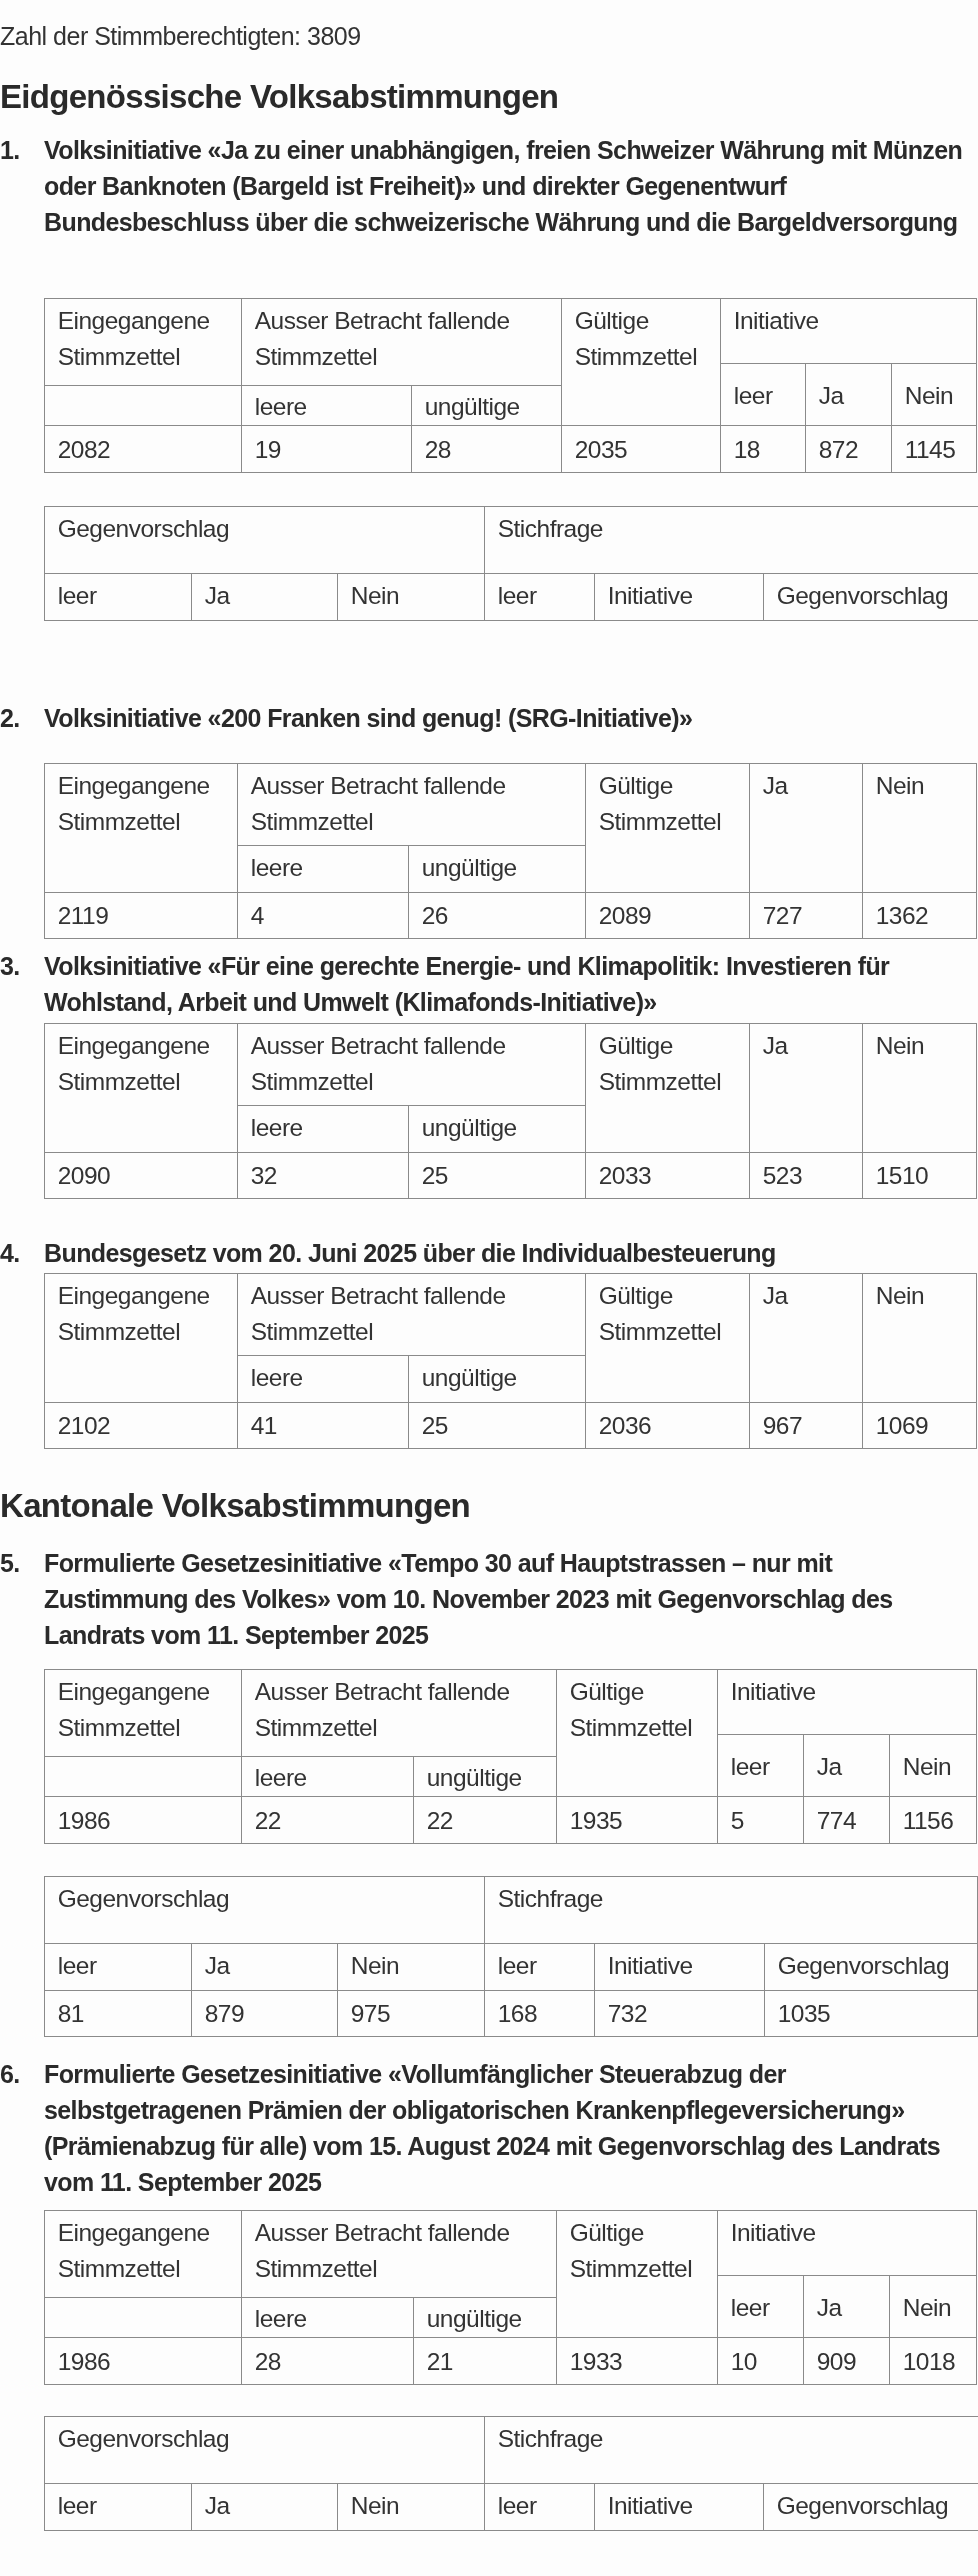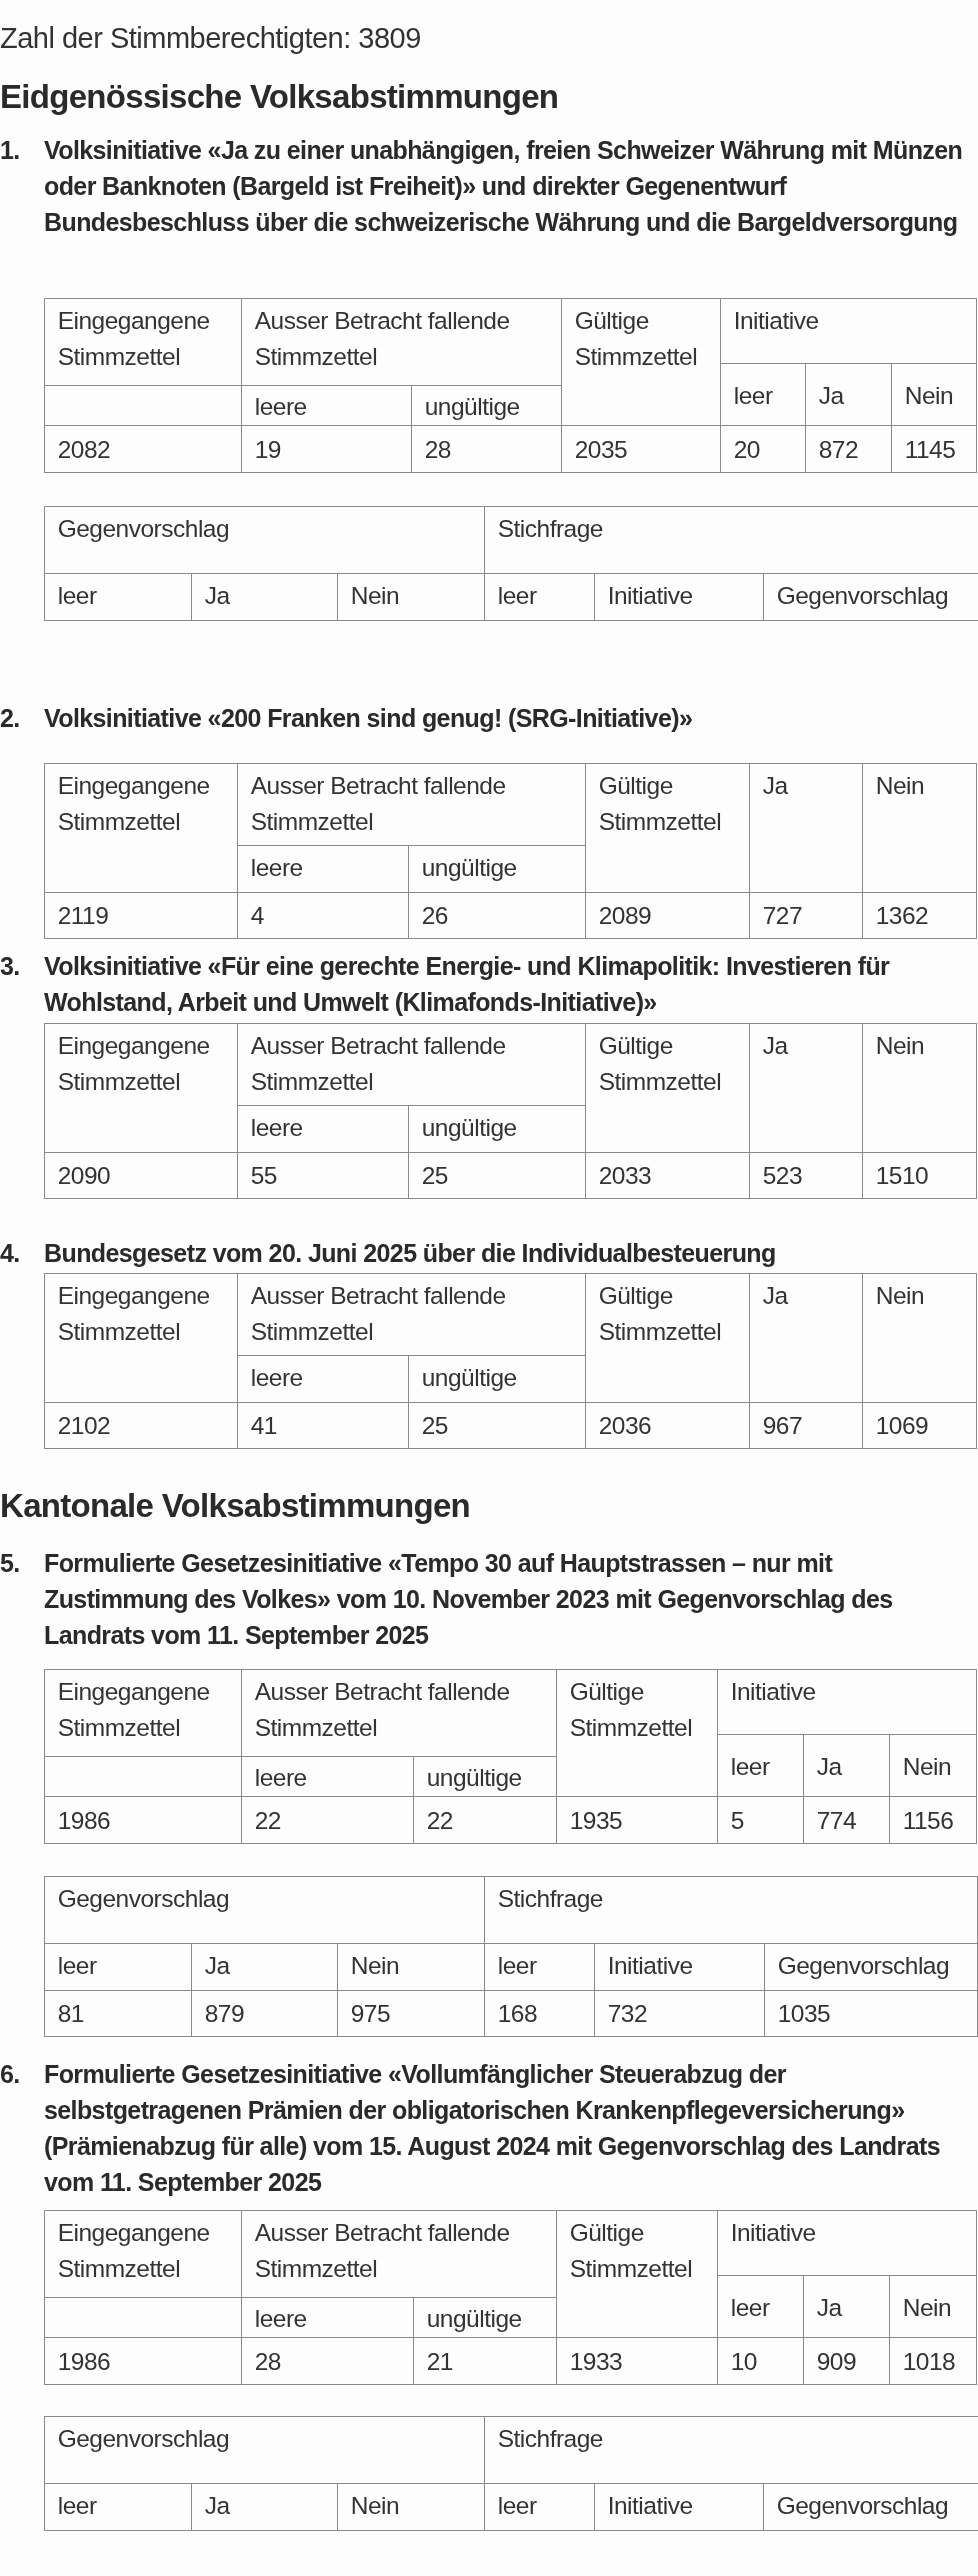--- a/index.html
+++ b/index.html
@@ -2,21 +2,21 @@
 <html style="font-size:14.5px"><head>
 <meta charset="utf-8">
 <style>
   html, body { margin: 0; padding: 0; }
   body {
     width: 979px; height: 2576px; position: relative; overflow: hidden;
     background: #fdfdfd; color: #2b2b2b;
     font-family: "Liberation Sans", "DejaVu Sans", sans-serif;
   }
   .abs { position: absolute; }
-  .voters { left: 0; top: 22px; font-size: 29px; letter-spacing: -0.5px; color: #333; }
+  .voters { left: 0; top: 22px; font-size: 25px; letter-spacing: -0.5px; color: #333; }
   .h2 { left: 0; font-size: 33px; font-weight: bold; letter-spacing: -0.7px; color: #2a2a2a; }
   .item { left: 0; font-size: 25px; font-weight: bold; letter-spacing: -0.6px; line-height: 36px; color: #2a2a2a; }
   .item .num { position: absolute; left: 0; top: 0; }
   .item .txt { display: block; margin-left: 44px; width: 934px; }
   table.t {
     position: absolute; left: 44px; width: 933px; border-collapse: collapse;
     table-layout: fixed; font-size: 24.5px; letter-spacing: -0.5px; color: #333;
   }
   table.t td {
     border: 1.8px solid #8a8a8a; padding: 3.6px 0 0 12.7px; vertical-align: top;
@@ -61,21 +61,21 @@
   <tr>
     <td style="border-top:none"></td>
     <td>leere</td>
     <td>ungültige</td>
   </tr>
   <tr class="data">
     <td>2082</td>
     <td>19</td>
     <td>28</td>
     <td>2035</td>
-    <td>20</td>
+    <td>18</td>
     <td>872</td>
     <td>1145</td>
   </tr>
 </tbody>
   </table>
 
 <table class="t" style="top:506px">
   <colgroup>
       <col style="width:147px">
       <col style="width:146px">
@@ -158,21 +158,21 @@
     <td rowspan="2"><span>Gültige</span><br><span>Stimmzettel</span></td>
     <td rowspan="2">Ja</td>
     <td rowspan="2">Nein</td>
   </tr>
   <tr style="height:47px">
     <td>leere</td>
     <td>ungültige</td>
   </tr>
   <tr class="data">
     <td>2090</td>
-    <td>55</td>
+    <td>32</td>
     <td>25</td>
     <td>2033</td>
     <td>523</td>
     <td>1510</td>
   </tr>
 </tbody>
   </table>
 
 <div class="abs item" style="top:1235px">
   <span class="num">4.</span>

